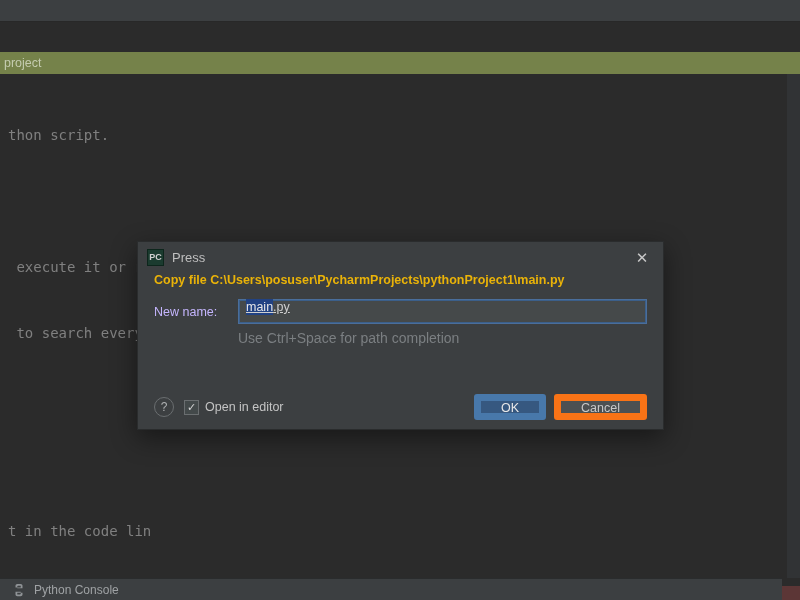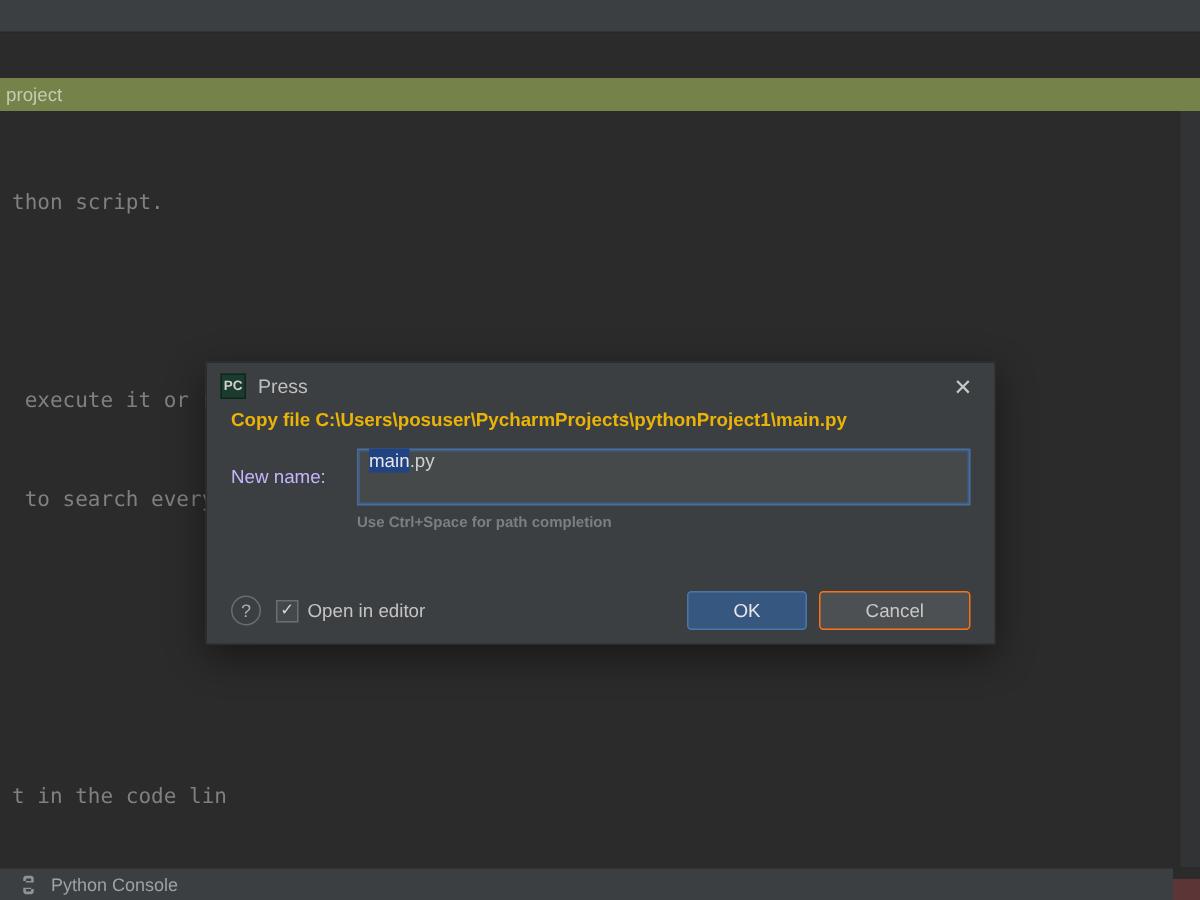--- a/index.html
+++ b/index.html
@@ -47,59 +47,59 @@
   .dlg-titlebar .close {
     width: 24px; height: 24px; color: #c8c8c8; font-size: 15px;
     display: flex; align-items: center; justify-content: center; cursor: pointer;
   }
   .dlg-body { padding: 0 16px; }
   .dlg-sub { color: #eab308; font-weight: 600; font-size: 12.5px; margin-bottom: 12px; }
   .form-row { display: flex; align-items: center; margin-bottom: 8px; }
   .form-row .lbl { width: 84px; color: #c4b5fd; font-size: 12.5px; }
   .form-row .fieldwrap { flex: 1; display: flex; align-items: center; gap: 6px; }
   .tf {
-    flex: 1; height: 38px; background: #45494a; border: 1px solid #5e6467;
-    color: #c9c9c9; font-size: 12.5px; padding: 0 7px; outline: none;
+    flex: 1; height: 25px; background: #45494a; border: 1px solid #5e6467;
+    color: #c9c9c9; font-size: 12.5px; padding: 0 7px; outline: none; text-decoration: underline;
   }
   .tf.selected {
     border: 1px solid #4a6e9b; box-shadow: 0 0 0 1px #3b5f8a inset;
     color: #cfcfcf; background: #45494a;
   }
   .tf.selected .seltext {
     background: #214283; color: #e6e6e6; padding: 1px 0;
   }
   .dd-btn {
     width: 25px; height: 25px; background: #4c5052; border: 1px solid #5e6467;
     color: #c0c0c0; font-size: 10px; display: flex; align-items: center;
     justify-content: center; cursor: pointer;
   }
   .dots-btn {
     width: 25px; height: 25px; background: #4c5052; border: 1px solid #5e6467;
     color: #c8c8c8; font-size: 13px; display: flex; align-items: center;
     justify-content: center; cursor: pointer;
   }
-  .hint { margin-left: 84px; color: #7b7f82; font-size: 10px; margin-top: -2px; font-weight: bold; }
+  .hint { margin-left: 84px; color: #7b7f82; font-size: 14px; margin-top: -2px; }
   .dlg-footer {
     position: absolute; left: 0; right: 0; bottom: 0; height: 44px;
     display: flex; align-items: center; padding: 0 16px;
   }
   .help-btn {
     width: 20px; height: 20px; border: 1px solid #6a6e70; border-radius: 50%;
     color: #aeb0b2; font-size: 12px; line-height: 18px; text-align: center;
     margin-right: 10px; cursor: pointer;
   }
   .chk { display: flex; align-items: center; gap: 6px; color: #c4c4c4; font-size: 12.5px; }
   .chk .box {
     width: 15px; height: 15px; background: #43494a; border: 1px solid #6a6e70;
     color: #d4d4d4; font-size: 11px; line-height: 13px; text-align: center;
   }
   .spacer { flex: 1; }
   .btn {
-    min-width: 72px; height: 26px; border: 1px solid #f97316; background: #4c5052;
-    color: #c8c8c8; font-size: 12.5px; padding: 0 30px; margin-left: 8px;
+    min-width: 72px; height: 26px; border: 7px solid #f97316; background: #4c5052;
+    color: #c8c8c8; font-size: 12.5px; padding: 0 20px; margin-left: 8px;
     border-radius: 3px; cursor: pointer;
   }
   .btn.primary { background: #365880; border-color: #4878aa; color: #e8e8e8; }
 
   .statusbar {
     position: absolute; left: 0; right: 18px; bottom: 0; height: 22px;
     background: #3c3f41; border-top: 1px solid #2a2c2d;
     display: flex; align-items: center; padding: 0 12px; gap: 8px;
     color: #9fa2a4; font-size: 12px;
   }

